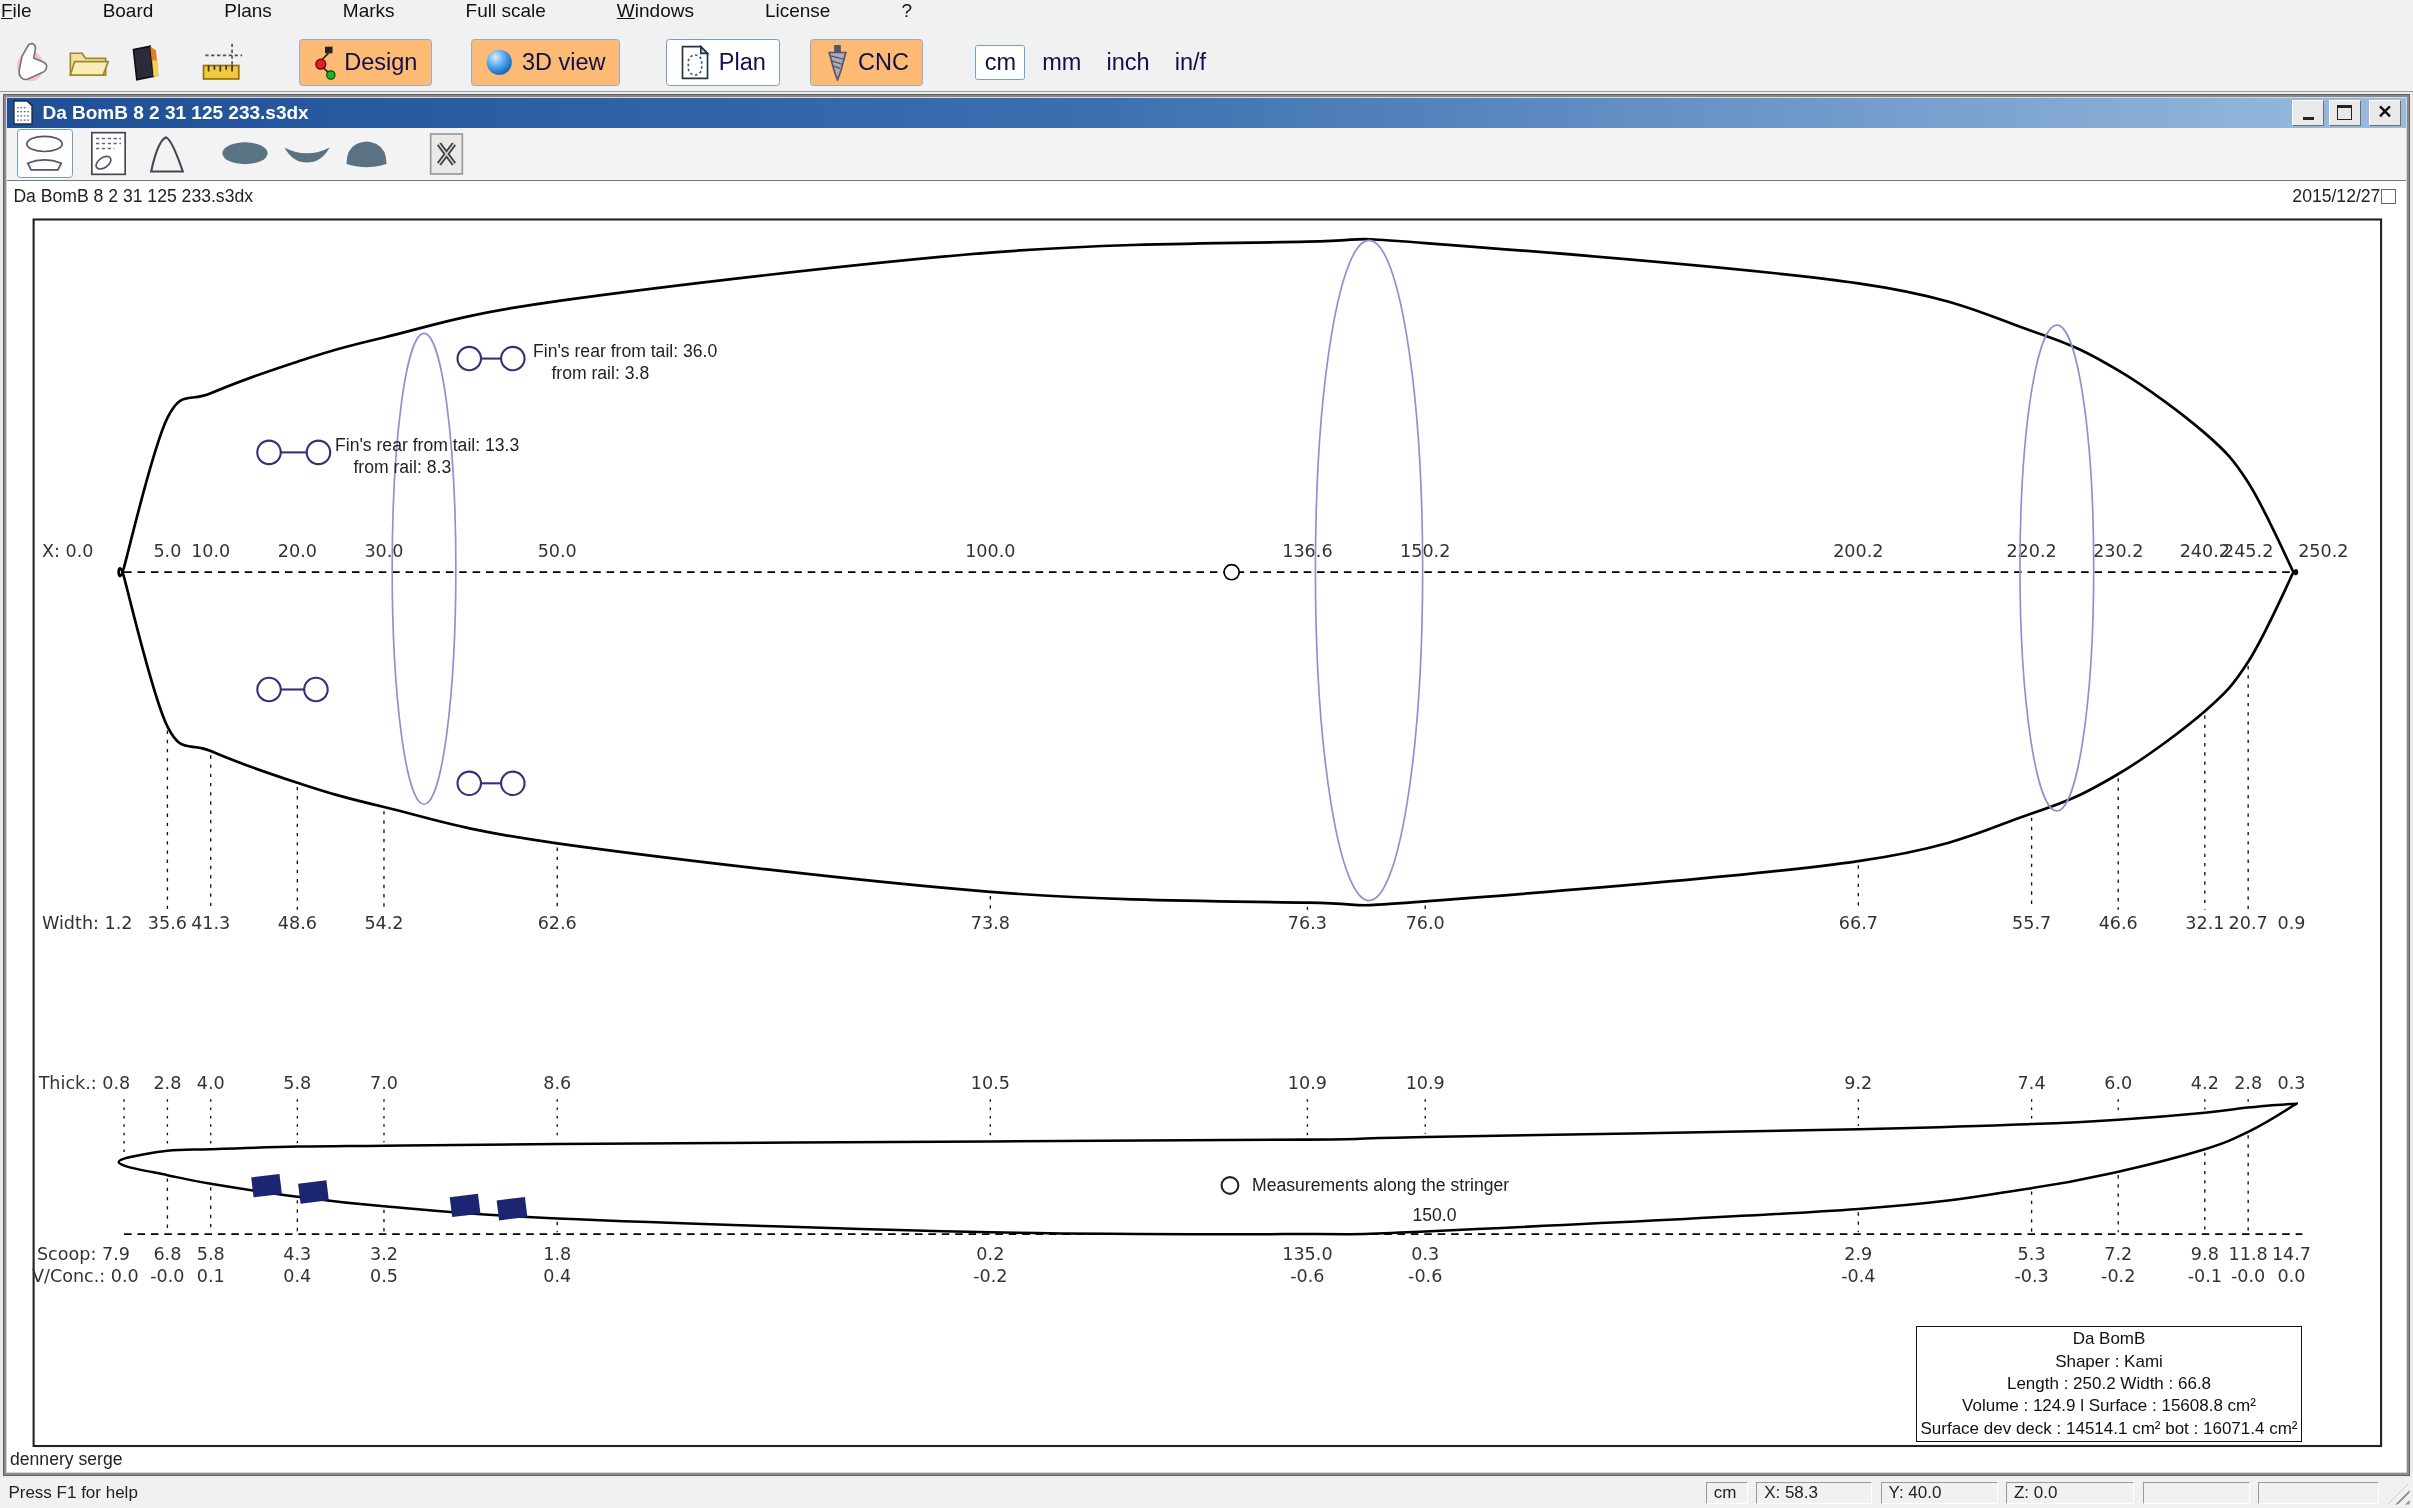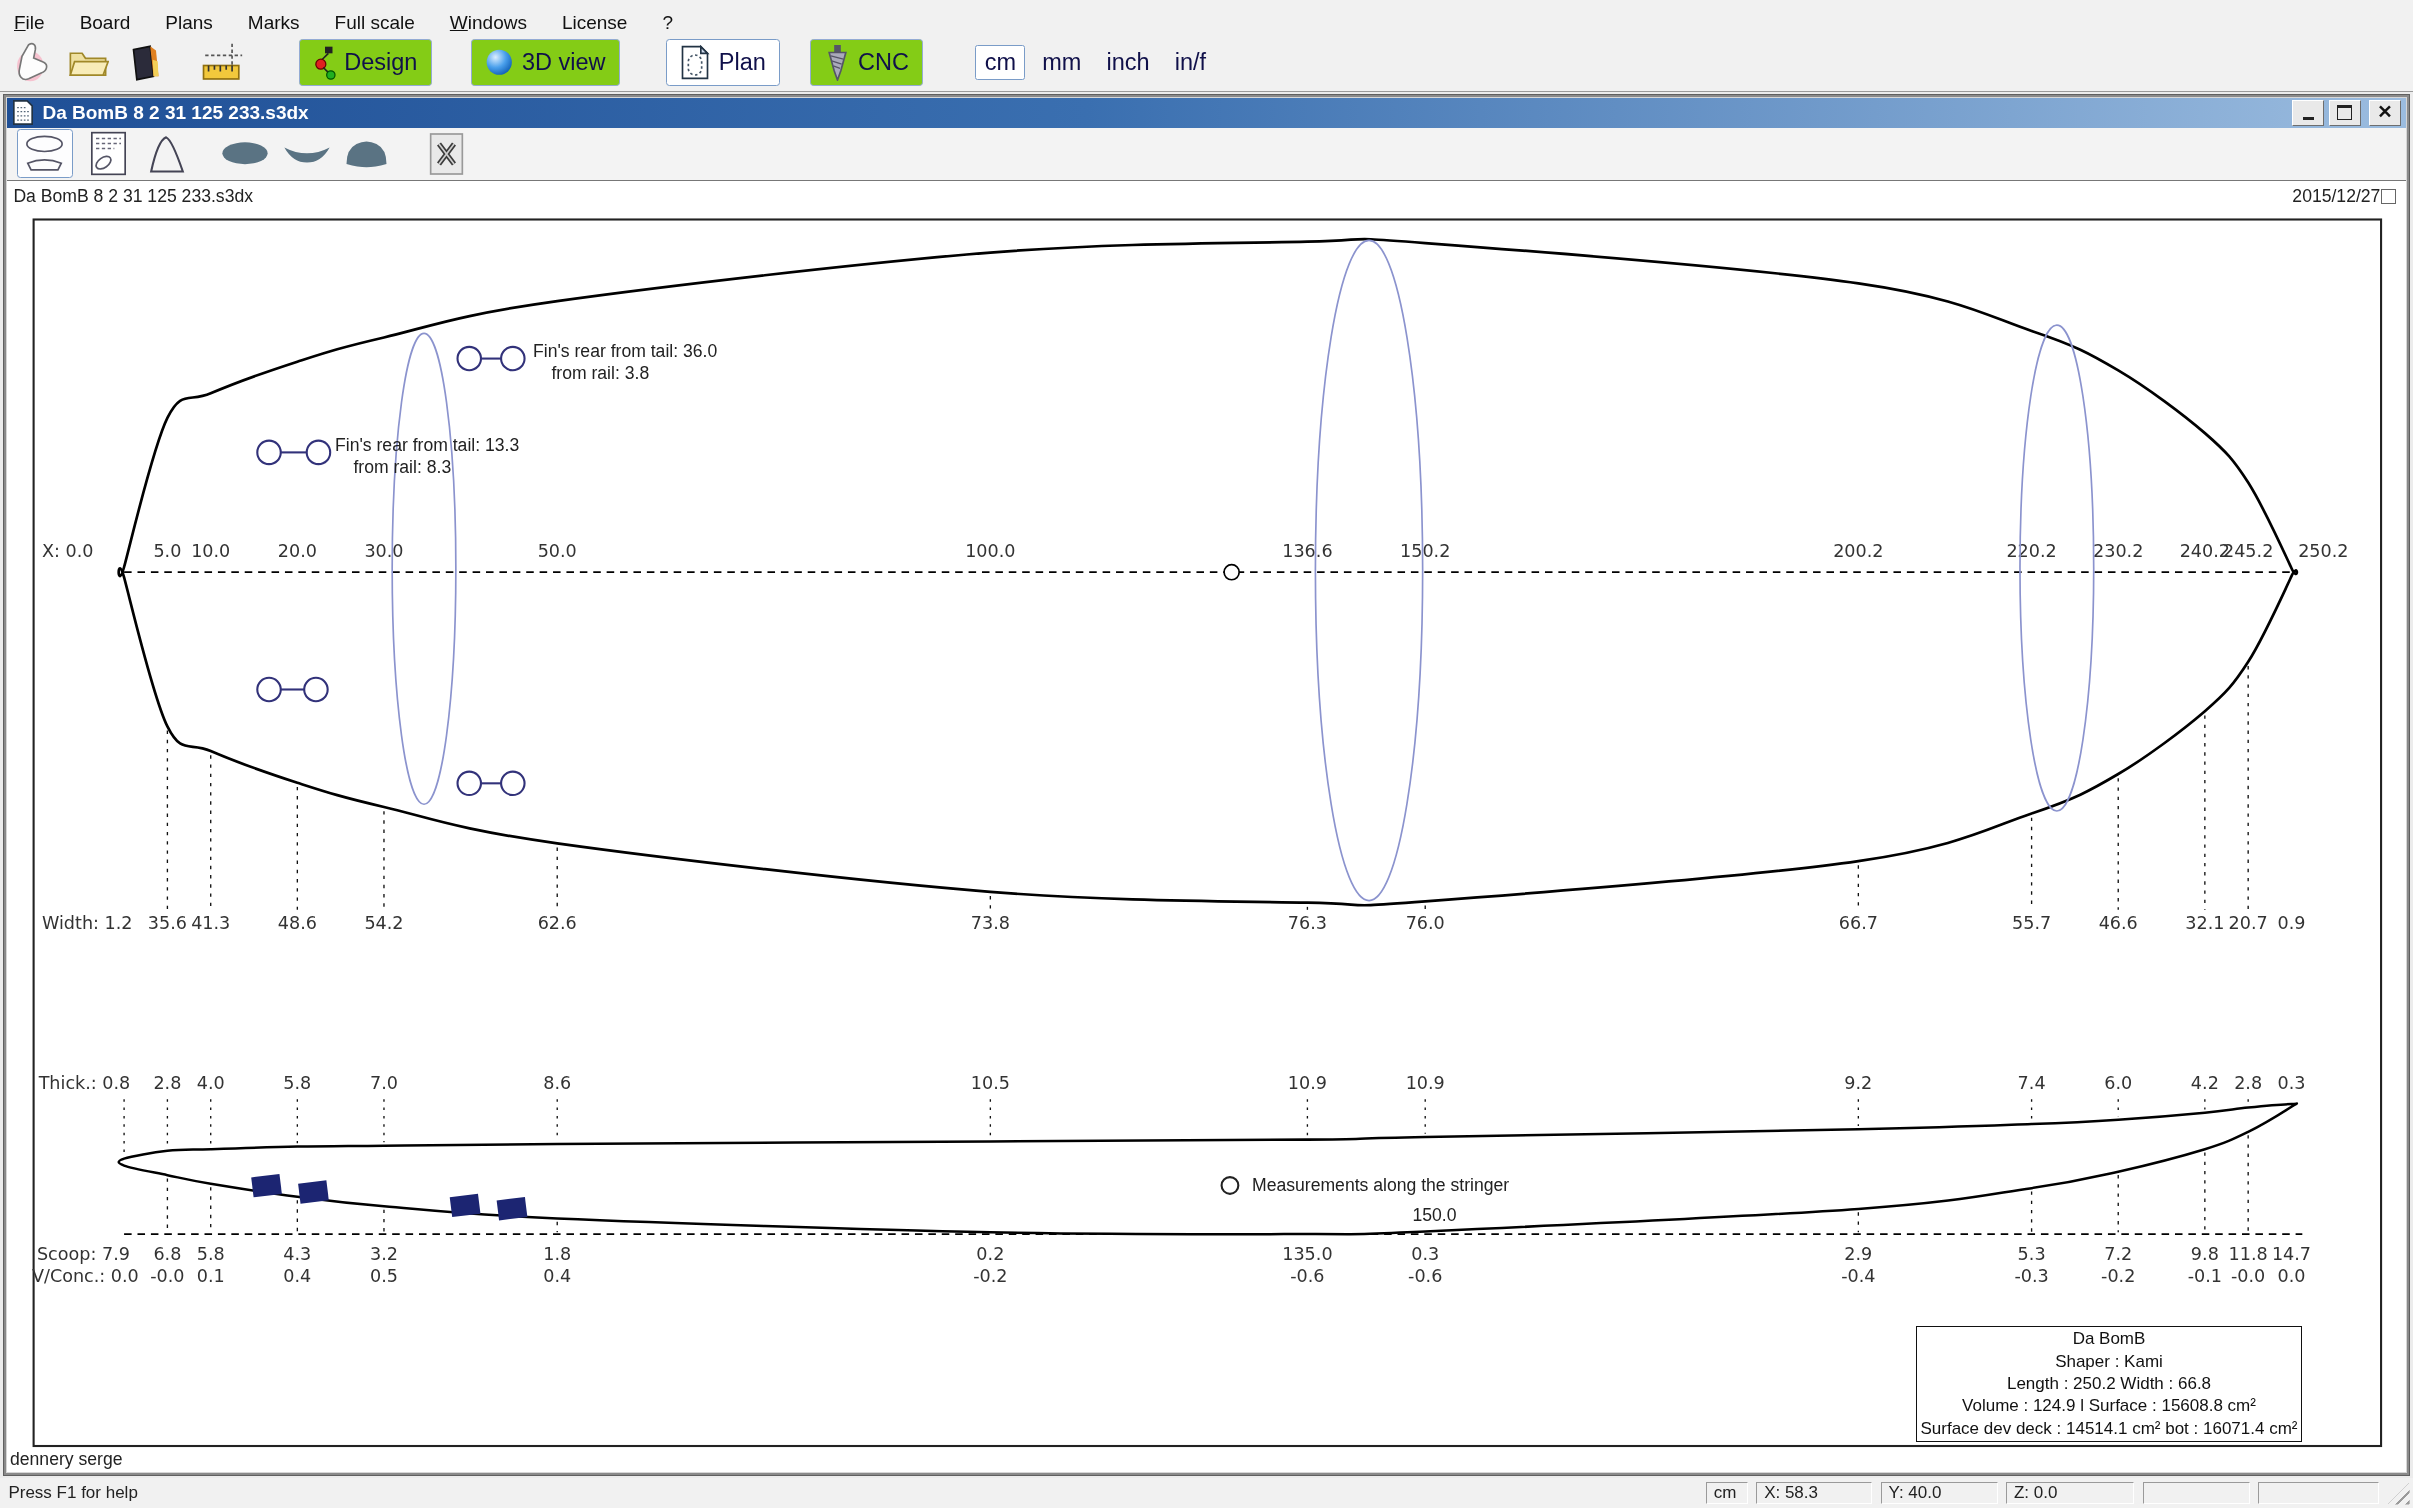--- a/index.html
+++ b/index.html
@@ -1,30 +1,30 @@
 <!DOCTYPE html>
 <html style="font-size:13.4px"><head>
 <meta charset="utf-8">
 <style>
   html,body{margin:0;padding:0;background:#dcdcdc;}
   .app{position:relative;width:2413px;height:1508px;background:#ececec;
        font-family:"Liberation Sans",sans-serif;overflow:hidden;color:#111;}
 
   
   .menubar{position:absolute;left:0;top:0;right:0;height:34px;background:#f1f1f1;
-           display:flex;align-items:flex-end;padding-left:14px;font-size:19px;}
+           display:flex;align-items:flex-start;padding-left:1px;font-size:19px;gap:36px;}
   .menu-item{display:inline-block;margin-right:35px;cursor:default;}
   .menu-item.u::first-letter{text-decoration:underline;}
 
   
   .toolbar{position:absolute;left:0;top:34px;right:0;height:57px;background:#f1f1f1;
            display:flex;align-items:center;border-bottom:1.7px solid #9a9a9a;}
   .tb-icon{width:44px;height:45px;display:flex;align-items:center;justify-content:center;}
   .tb-btn{height:45px;display:flex;align-items:center;gap:8.4px;padding:0 13.4px;
-          background:#84cc16;border:1.7px solid #94abd4;border-radius:3.4px;
+          background:#fdba74;border:1.7px solid #94abd4;border-radius:3.4px;
           font-size:23.5px;color:#10104a;}
   .tb-btn.active{background:#ffffff;border-color:#7a9cc8;}
   .unit{font-size:23.5px;color:#10104a;padding:3.4px 8.4px;margin-right:8.4px;}
   .unit.active{background:#fff;border:1.7px solid #7a9cc8;border-radius:2.5px;}
 
   
   .mdi{position:absolute;left:3.4px;right:3.4px;top:94px;bottom:32px;background:#8a8a8a;
        border:1.7px solid #606060;padding:1.7px;}
   .child{width:100%;height:100%;background:#f1f1f1;border:1.7px solid #d6d6d6;
          box-sizing:border-box;display:flex;flex-direction:column;}

